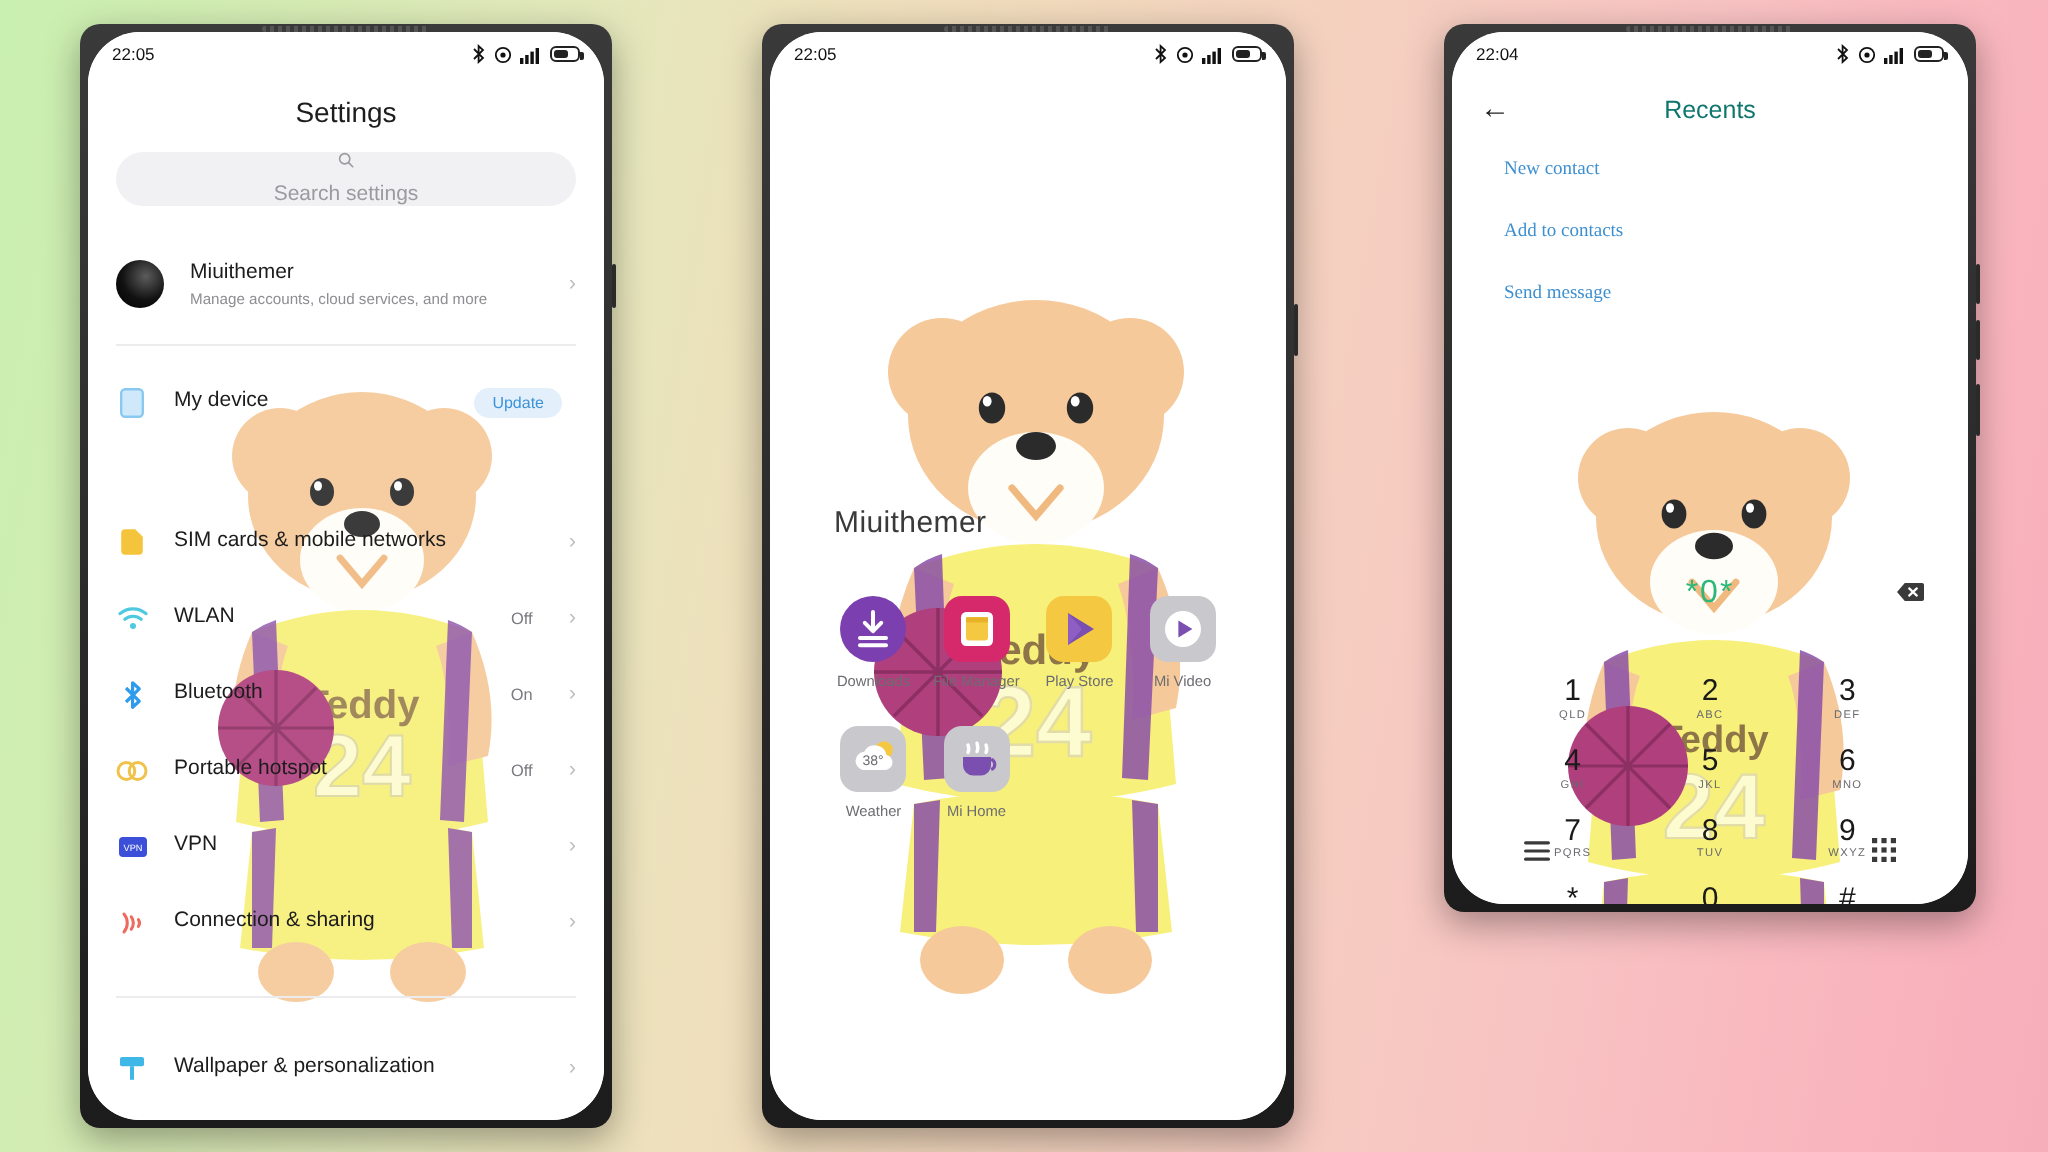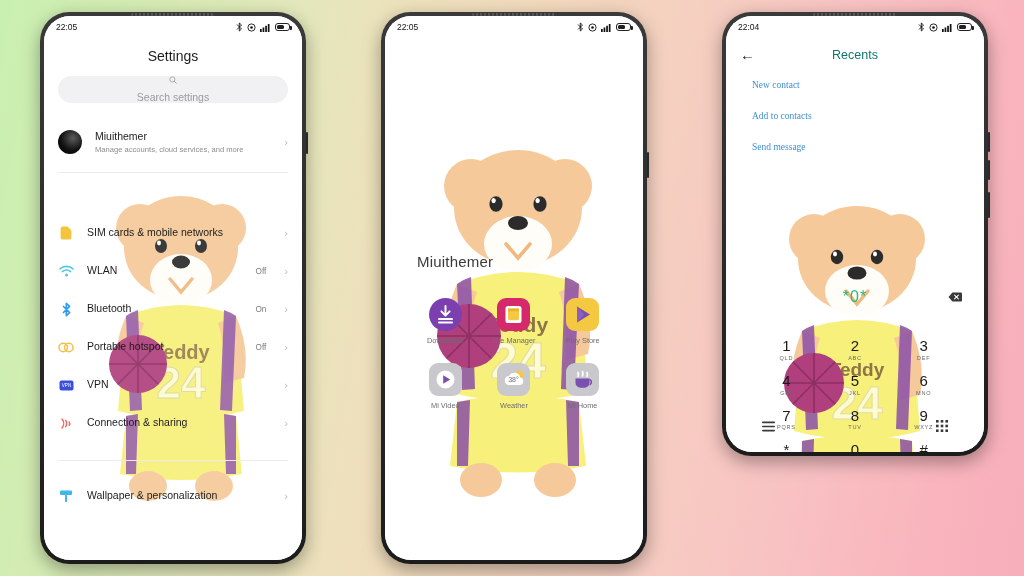--- a/index.html
+++ b/index.html
@@ -18,21 +18,21 @@
         #f2d8bd 50%,
         #f5cfc0 62%,
         #f8c3c3 76%,
         #f9b5bd 90%,
         #f7aebb 100%);
   }
 
   
   .phone {
     position: absolute;
-    border-radius: 29px;
+    border-radius: 10px;
     background: linear-gradient(180deg,#3a3a3a,#1c1c1c);
     padding: 4px;
     box-shadow: 0 6px 18px rgba(0,0,0,.35);
   }
   .phone-inner {
     width: 100%; height: 100%;
     background: #fff;
     border-radius: 26px;
     overflow: hidden;
     position: relative;
@@ -113,21 +113,21 @@
   .spacer-big { height: 16px; }
 
   
   .home-screen { position: absolute; inset: 0; background: #fff; }
   .wallpaper-label {
     position: absolute; left: 32px; top: 237px; z-index: 9;
     font-size: 15px; color: #3a3a3a; letter-spacing: .2px;
   }
   .app-grid {
     position: absolute; left: 0; right: 0; top: 282px; z-index: 12;
-    display: grid; grid-template-columns: repeat(3, 1fr); row-gap: 18px;
+    display: grid; grid-template-columns: repeat(4, 1fr); row-gap: 18px;
     padding: 0 26px;
   }
   .app { display: flex; flex-direction: column; align-items: center; gap: 5px; }
   .app-icon { width: 33px; height: 33px; position: relative; }
   .app-name { font-size: 7.4px; color: #6c6c72; text-align: center; line-height: 1.25; max-width:52px;}
 
   
   .dial-screen { position: absolute; inset: 0; background: #fff; }
   .dial-header {
     position: relative; z-index: 14; display: flex; align-items: center;
@@ -241,20 +241,31 @@
           <div class="avatar"></div>
           <div class="txt">
             <div class="lbl">Miuithemer</div>
             <div class="sub">Manage accounts, cloud services, and more</div>
           </div>
           <span class="chev">›</span>
         </div>
 
         <div class="divider"></div>
 
+        <div class="srow">
+          <span class="ico">
+            <svg width="12" height="15" viewBox="0 0 12 15">
+                <rect x="0.6" y="0.6" width="10.8" height="13.8" rx="2" fill="#cfe9fa" stroke="#8ac9ef" stroke-width="1.2"></rect>
+              </svg>
+          </span>
+          <div class="txt">
+              <div class="lbl">My device</div>
+            </div>
+          <span class="update-pill">Update</span>
+        </div>
 
         <div class="spacer-big"></div>
         <div class="spacer-big"></div>
 
         <div class="srow">
           <span class="ico">
             <svg width="12" height="14" viewBox="0 0 12 14">
                 <path d="M0.6 2.6 a2 2 0 0 1 2-2 h5 L11.4 4.4 v7 a2 2 0 0 1 -2 2 h-6.8 a2 2 0 0 1 -2 -2 z" fill="#f5c43d"></path>
               </svg>
           </span>

